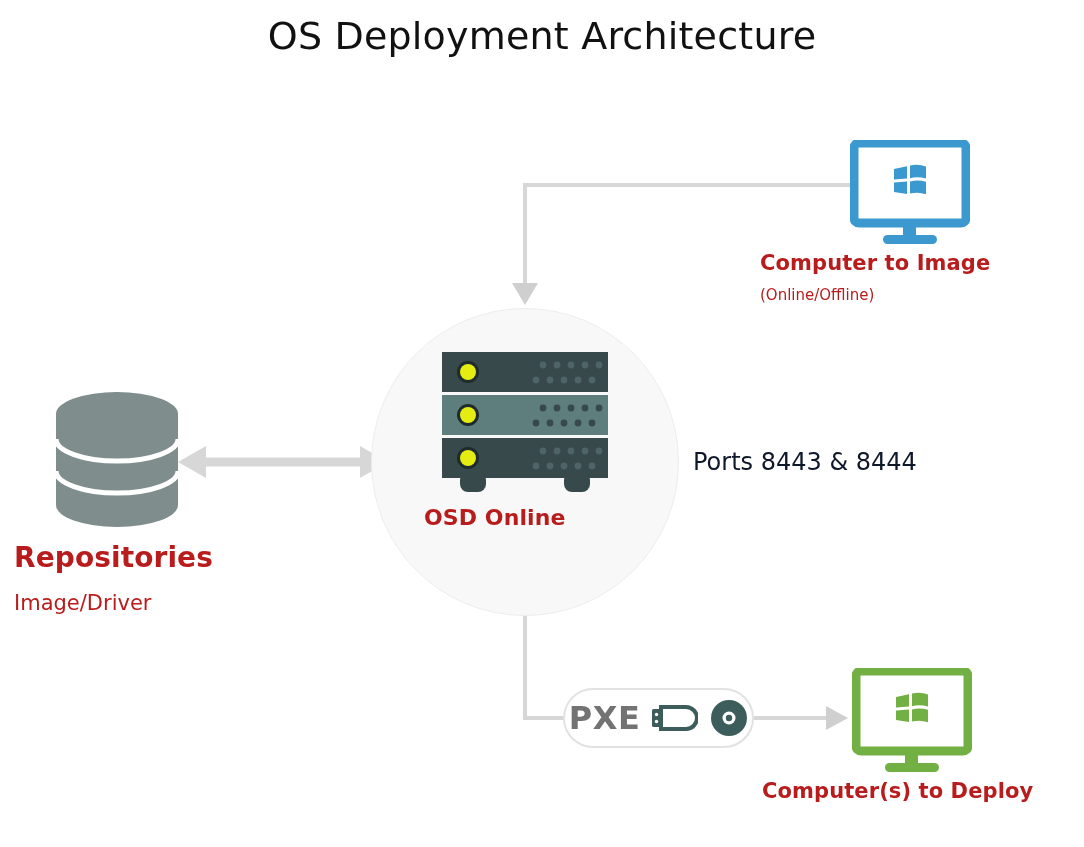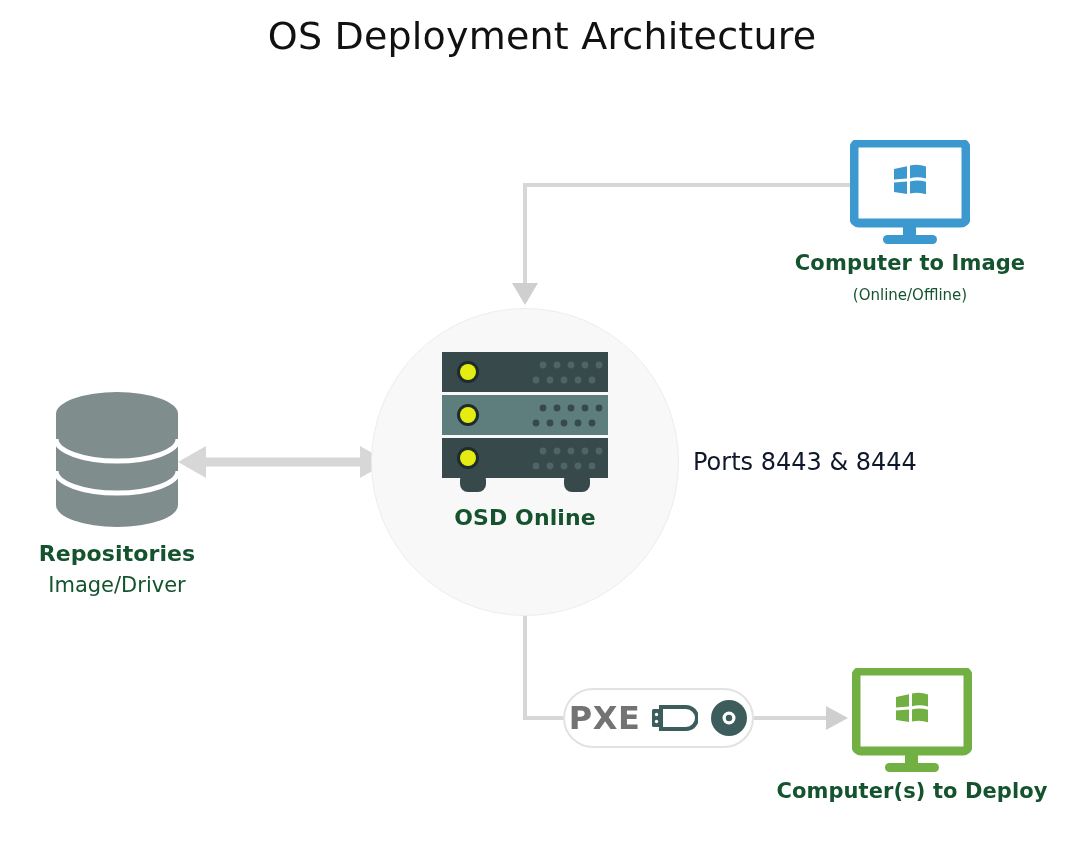--- a/index.html
+++ b/index.html
@@ -50,42 +50,42 @@
     border-radius: 50%;
     background: #f8f8f8;
     border: 1px solid #ededed;
     box-sizing: border-box;
   }
   
   .node {
     position: absolute;
   }
   .node-caption {
-    text-align: center;
-    color: #14532d;
+    text-align: left;
+    color: #b91c1c;
     line-height: 1.2;
   }
   .caption-bold {
     font-weight: bold;
     font-size: 20px;
     letter-spacing: 0.1px;
     white-space: nowrap;
   }
   .caption-regular {
     font-weight: 400;
     font-size: 20px;
     white-space: nowrap;
   }
 
   
   .db-node { left: 14px; top: 392px; width: 206px; }
   .db-icon-wrap { display: flex; justify-content: center; }
   .db-caption { margin-top: 14px; }
-  .db-caption .caption-bold { font-size: 22px; }
-  .db-caption .caption-regular { font-size: 21px; margin-top: 6px; }
+  .db-caption .caption-bold { font-size: 28px; }
+  .db-caption .caption-regular { font-size: 21px; margin-top: 16px; }
 
   
   .server-node { left: 424px; top: 352px; width: 202px; }
   .server-icon-wrap { display: flex; justify-content: center; }
   .server-caption { margin-top: 8px; }
   .server-caption .caption-bold { font-size: 22px; }
 
   
   .mon-node { width: 300px; }
   .mon-icon-wrap { display: flex; justify-content: center; }

